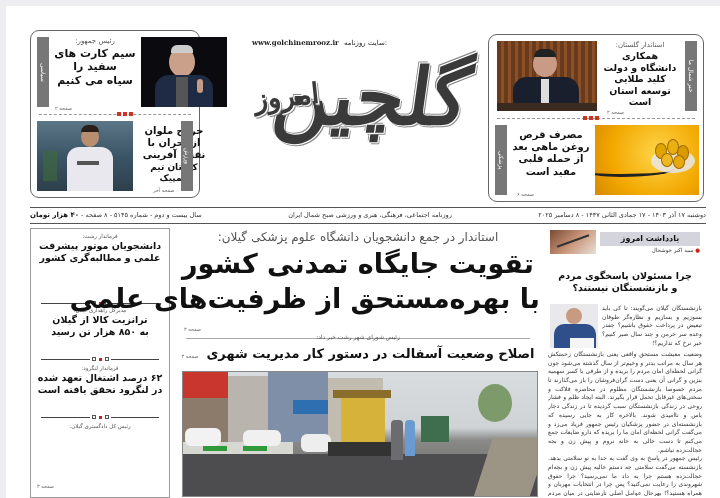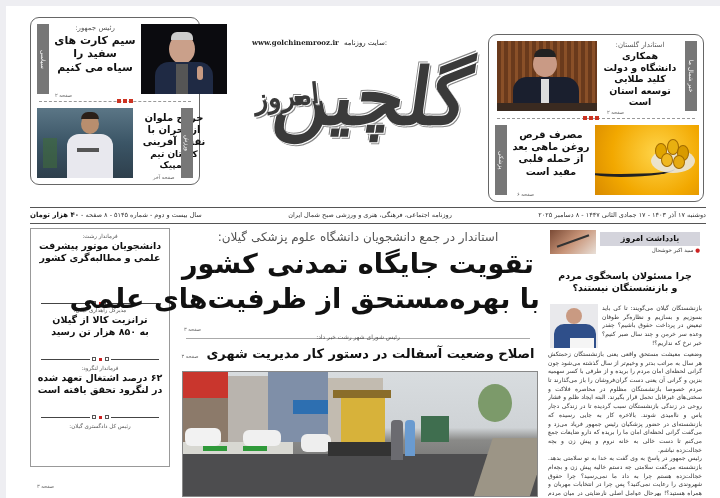--- a/index.html
+++ b/index.html
@@ -22,21 +22,21 @@
   .sep-orn .ln { height: 1px; background: #444; flex: 1; }
   .sep-orn .sq { width: 4px; height: 4px; border: 1px solid #555; background: #fff; margin: 0 2px; }
   .sep-orn .rd { width: 3px; height: 3px; background: #c22; margin: 0 1px; }
   .smalltext { font-size: 6px; color: #333; line-height: 1.45; text-align: justify; }
 </style>
 </head>
 <body>
 
 <div class="page">
 
-  <div class="box" style="left:24px; top:11px; width:170px; height:168px;">
+  <div class="box" style="left:24px; top:24px; width:170px; height:168px;">
 
     <div class="vbar" style="left:6px; top:6px; height:70px;">سیاسی</div>
     <div class="abs" style="left:20px; top:4px; width:88px; height:76px;">
       <div class="kicker" style="margin-top:2px;">رئیس جمهور:</div>
       <div class="hl" style="font-size:11px; margin-top:2px;text-align:center;">
         <div>سیم کارت های</div>
         <div>سفید را</div>
         <div>سیاه می کنیم</div>
       </div>
       <div class="pg" style="position:absolute; left:4px; bottom:0;">صفحه ۲</div>
@@ -140,21 +140,21 @@
   <div class="abs" style="left:24px; right:14px; top:202px; height:14px; font-size:6.5px; color:#333; display:flex; align-items:center; justify-content:space-between;">
     <div style="white-space:nowrap;">دوشنبه ۱۷ آذر ۱۴۰۳ - ۱۷ جمادی الثانی ۱۴۴۷ - ۸ دسامبر ۲۰۲۵</div>
     <div style="white-space:nowrap;">روزنامه اجتماعی، فرهنگی، هنری و ورزشی صبح شمال ایران</div>
     <div style="white-space:nowrap;">
       <span>سال بیست و دوم - شماره ۵۱۴۵ - ۸ صفحه -</span>
       <b style="color:#111; font-size:7px;">۴۰ هزار تومان</b>
     </div>
   </div>
   <div class="rule" style="left:24px; right:14px; top:217px;"></div>
 
-  <div class="abs" style="left:24px; top:222px; width:140px; height:239px; border:1px solid #999;">
+  <div class="abs" style="left:24px; top:222px; width:140px; height:270px; border:1px solid #999;">
     <div class="abs" style="left:0; right:0; top:4px;">
       <div class="kicker" style="font-size:5.5px;">فرماندار رشت:</div>
       <div class="hl" style="font-size:9.5px; margin-top:1px;">
         <div>دانشجویان موتور پیشرفت</div>
         <div>علمی و مطالبه‌گری کشور</div>
       </div>
     </div>
     <div class="sep-orn" style="left:10px; right:10px; top:72px;">
         <div class="ln"></div>
         <div class="sq"></div>

